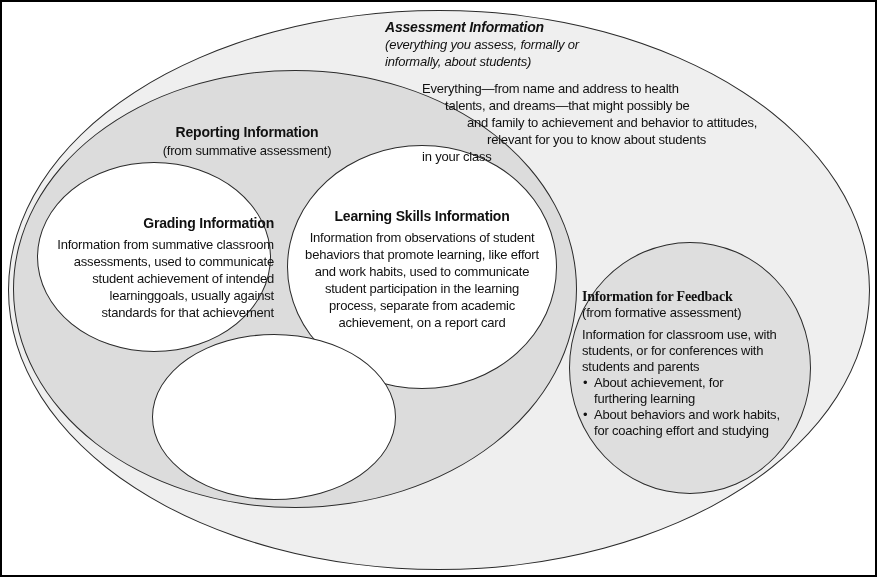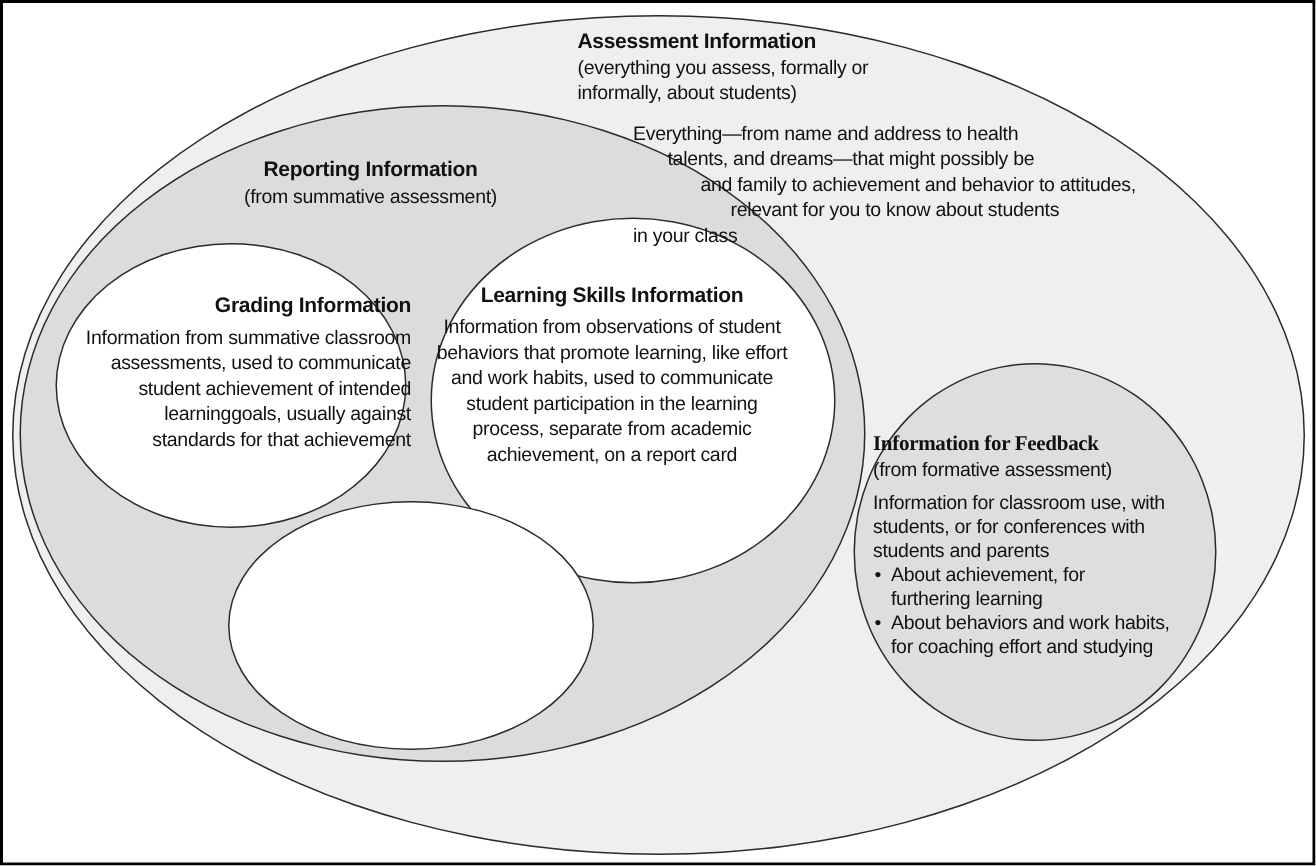--- a/index.html
+++ b/index.html
@@ -22,35 +22,35 @@
   #el-outer     { left:6px;   top:8px;   width:862px; height:560px; background:#efefef; }
   #el-reporting { left:11px;  top:68px;  width:564px; height:438px; background:#dcdcdc; }
   #el-grading   { left:35px;  top:160px; width:234px; height:190px; background:#ffffff; }
   #el-learning  { left:285px; top:143px; width:270px; height:244px; background:#ffffff; }
   #el-growth    { left:150px; top:332px; width:244px; height:166px; background:#ffffff; }
   #el-feedback  { left:567px; top:240px; width:242px; height:252px; background:#dedede; }
 
   .tb { position:absolute; font-size:13px; line-height:17px; letter-spacing:-0.2px; }
   .title { font-size:14px; font-weight:bold; line-height:18px; }
   .pre { white-space:pre-line; }
-  .center { text-align:center; }
+  .center { text-align:center;margin-top:20px; }
 
-  #t-assessment { left:383px; top:16px; width:270px; }
+  #t-assessment { left:383px; top:16px; width:270px;font-style:italic; }
   #t-everything { left:420px; top:78px; width:360px; }
   #t-everything .dline:nth-child(1){ margin-left:0; }
   #t-everything .dline:nth-child(2){ margin-left:23px; }
   #t-everything .dline:nth-child(3){ margin-left:45px; }
   #t-everything .dline:nth-child(4){ margin-left:65px; }
   #t-everything .dline:nth-child(5){ }
 
   #t-reporting { left:140px; top:101px; width:210px; }
   #t-reporting .sub { line-height:20px; }
 
   #t-grading  { left:32px;  top:192px; width:240px;text-align:right; }
-  #t-learning { left:264px; top:185px; width:284px; }
+  #t-learning { left:278px; top:185px; width:284px; }
   #t-growth   { left:152px; top:343px; width:240px; }
   .body-txt { margin-top:4px; }
 
   #t-feedback { left:580px; top:287px; width:228px; }
   #t-feedback .title { line-height:16px;font-family:Liberation Serif, serif; }
   #t-feedback .sub   { line-height:15px; }
   #t-feedback .body-txt { margin-top:7px; line-height:16px; }
   .bullets { margin:0; padding:0; list-style:none; }
   .bullets li { position:relative; padding-left:12px; white-space:pre-line; line-height:16px; }
   .bullets li::before { content:"•"; position:absolute; left:1px; top:0; }

